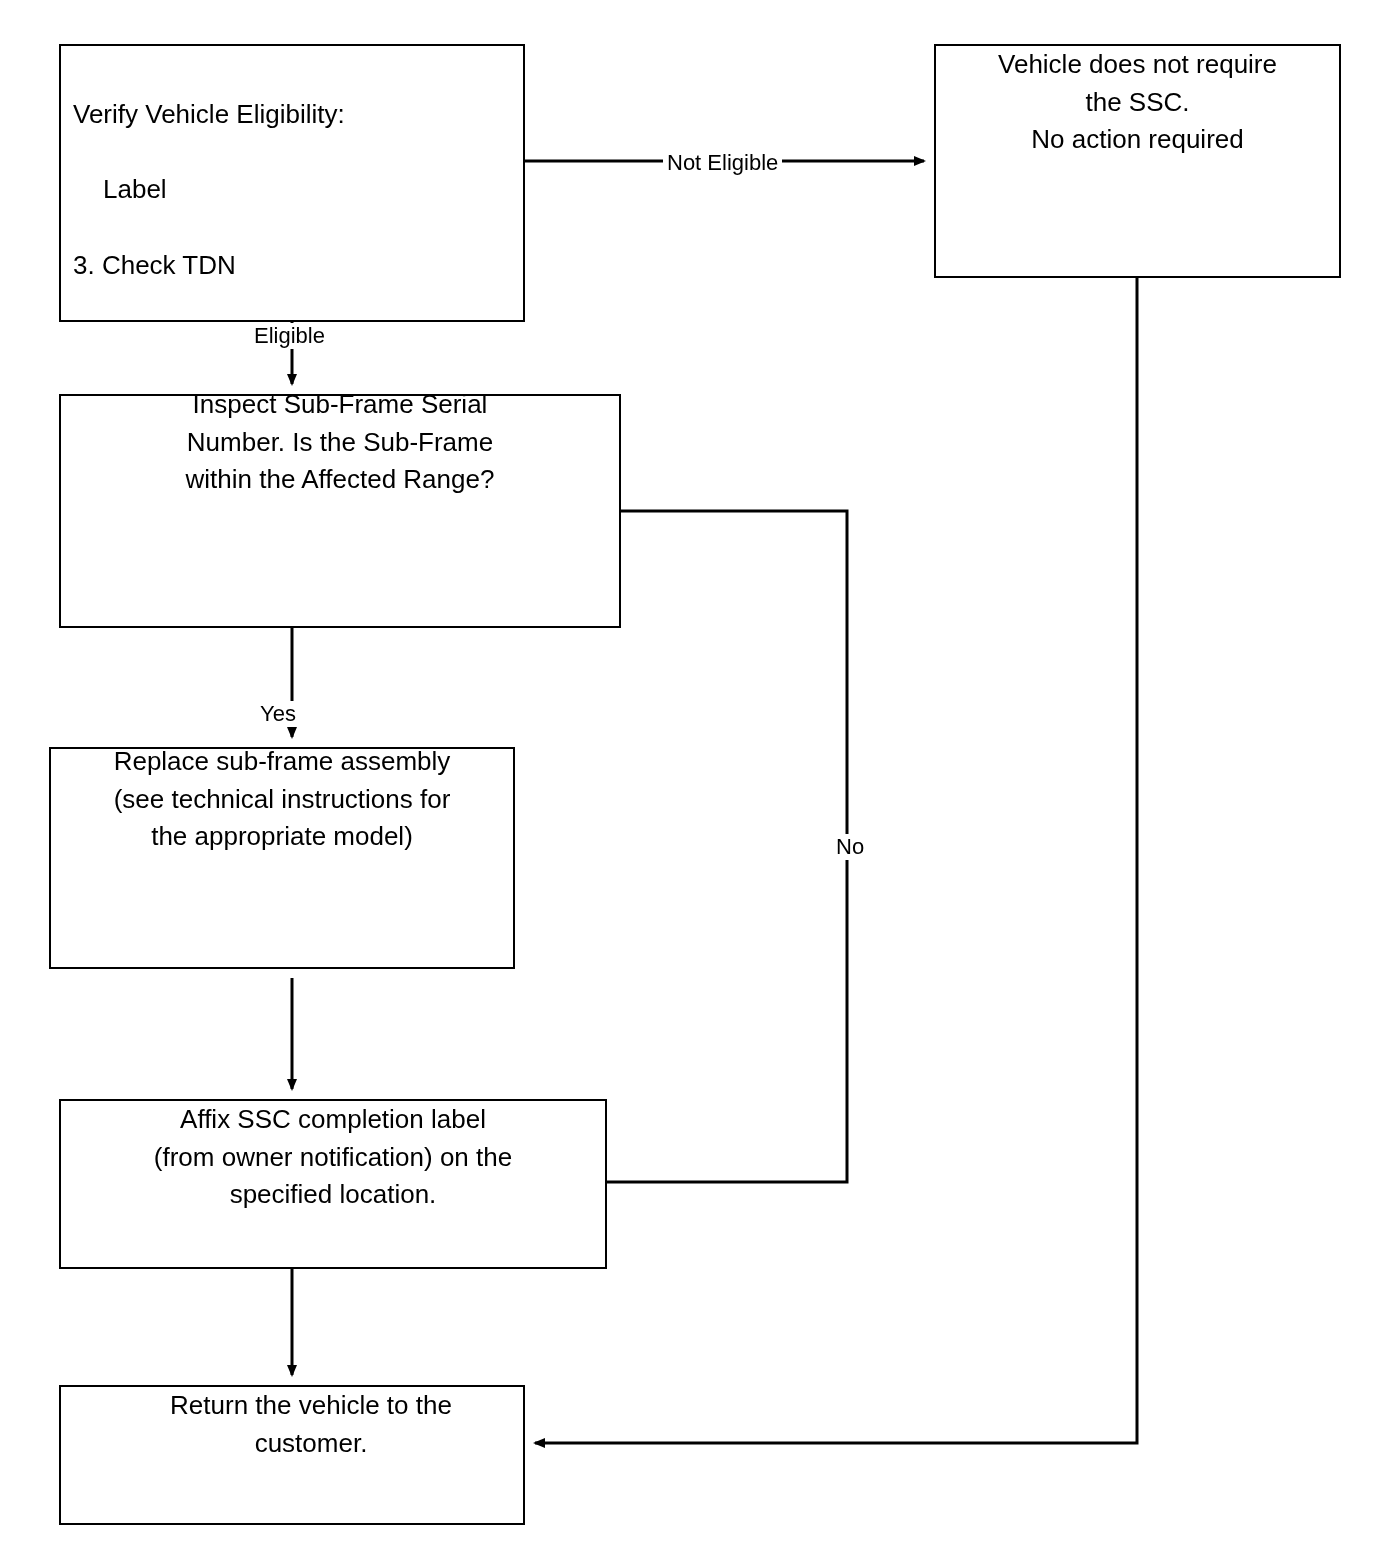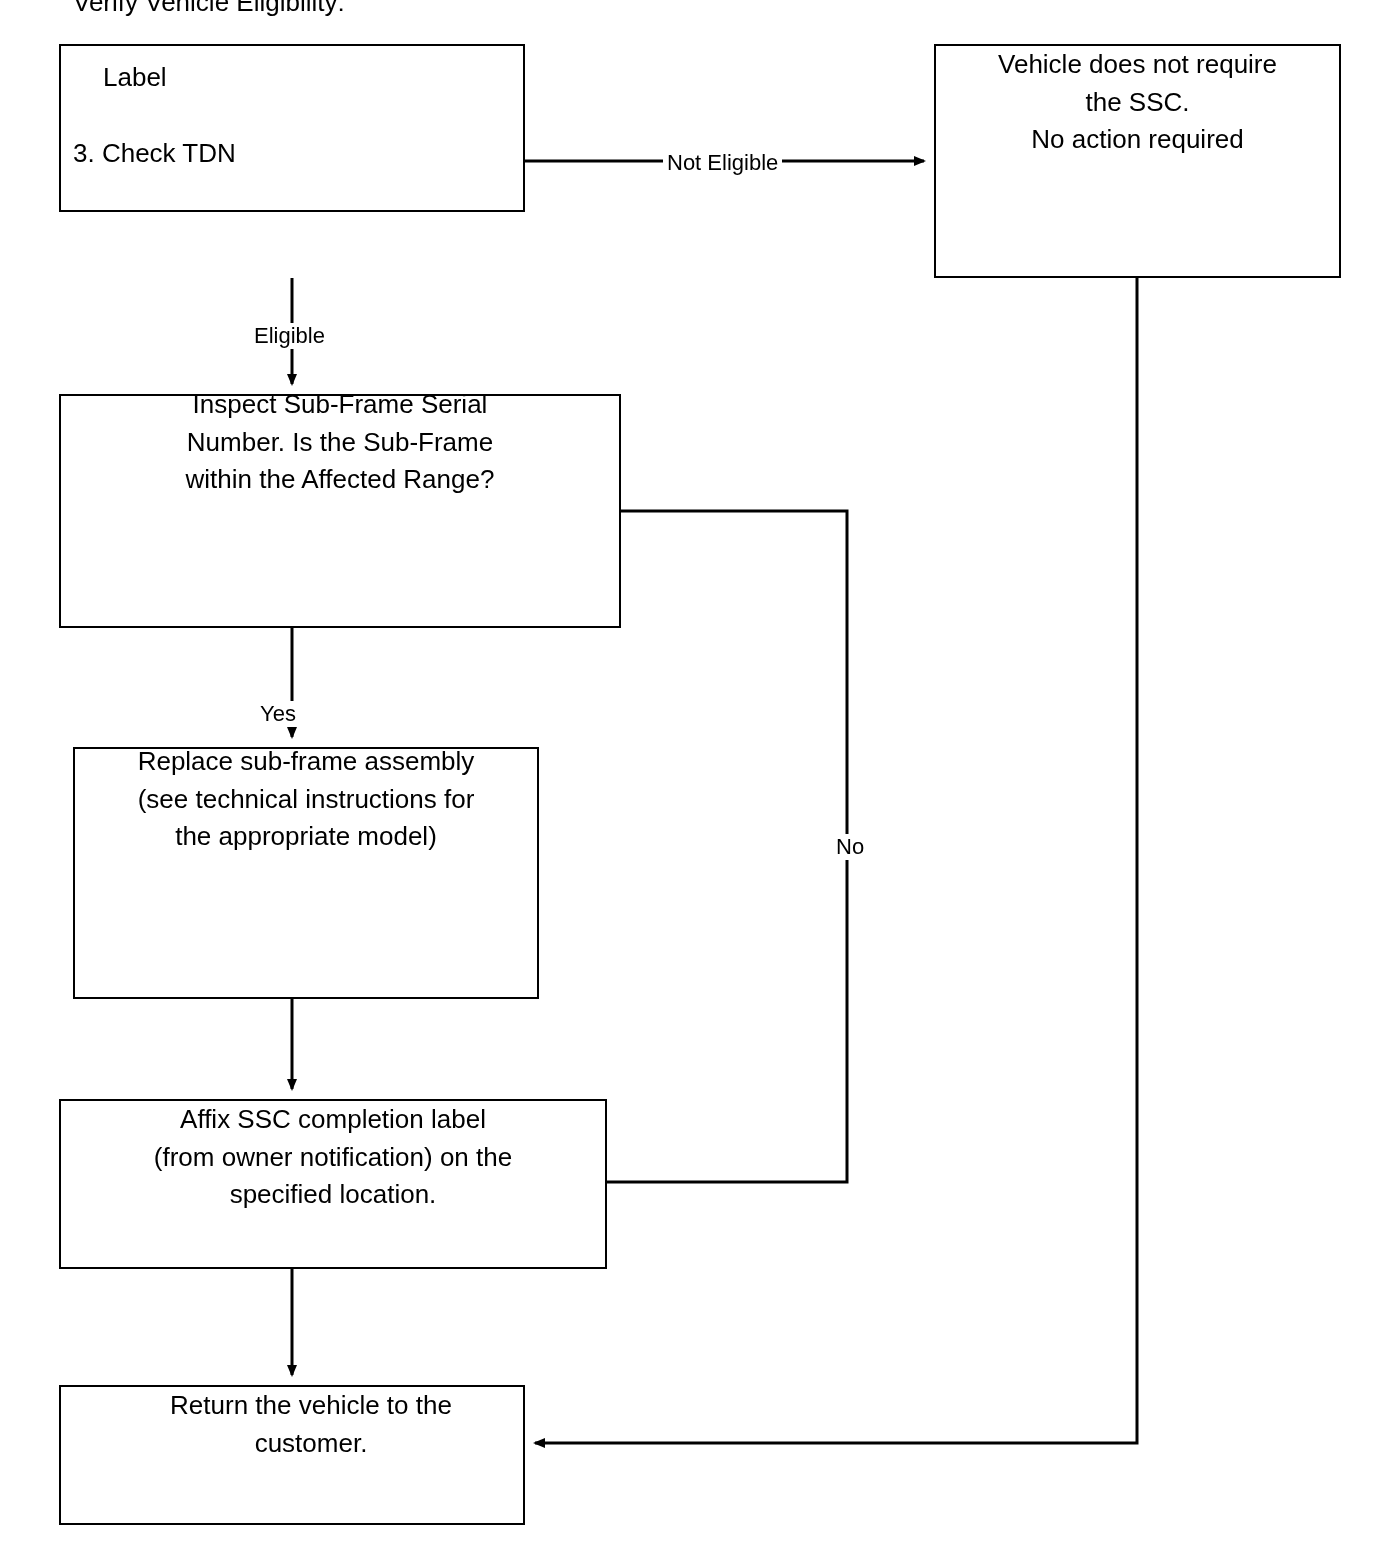--- a/index.html
+++ b/index.html
@@ -42,33 +42,33 @@
     box-sizing: border-box;
     font-size: 26px;
     line-height: 1.45;
     white-space: pre-line;
   }
   .node.center .node-text { text-align: center; }
   .node.leftalign .node-text { text-align: left; }
 
   
   #node-verify {
-    left: 59px; top: 44px; width: 466px; height: 168px;
-    align-items: flex-end;
+    left: 59px; top: 44px; width: 466px; height: 278px;
+    align-items: center;
   }
   #node-verify .node-text {
     padding: 14px 12px 0 12px;
   }
   #node-verify .list-line.indent {
     padding-left: 30px;
   }
 
   #node-no-ssc      { left: 934px; top: 44px;   width: 407px; height: 234px; }
   #node-inspect     { left: 59px;  top: 394px;  width: 562px; height: 234px; }
-  #node-replace     { left: 73px;  top: 747px;  width: 466px; height: 252px; }
+  #node-replace     { left: 49px;  top: 747px;  width: 466px; height: 222px; }
   #node-affix       { left: 59px;  top: 1099px; width: 548px; height: 170px; }
   #node-return      { left: 59px;  top: 1385px; width: 466px; height: 140px; padding-left: 38px; }
 
   
   #node-inspect .node-text { transform: translateY(-10px); }
   #node-replace .node-text { transform: translateY(-6px); }
 
   .edge-label {
     position: absolute;
     font-size: 22px;

